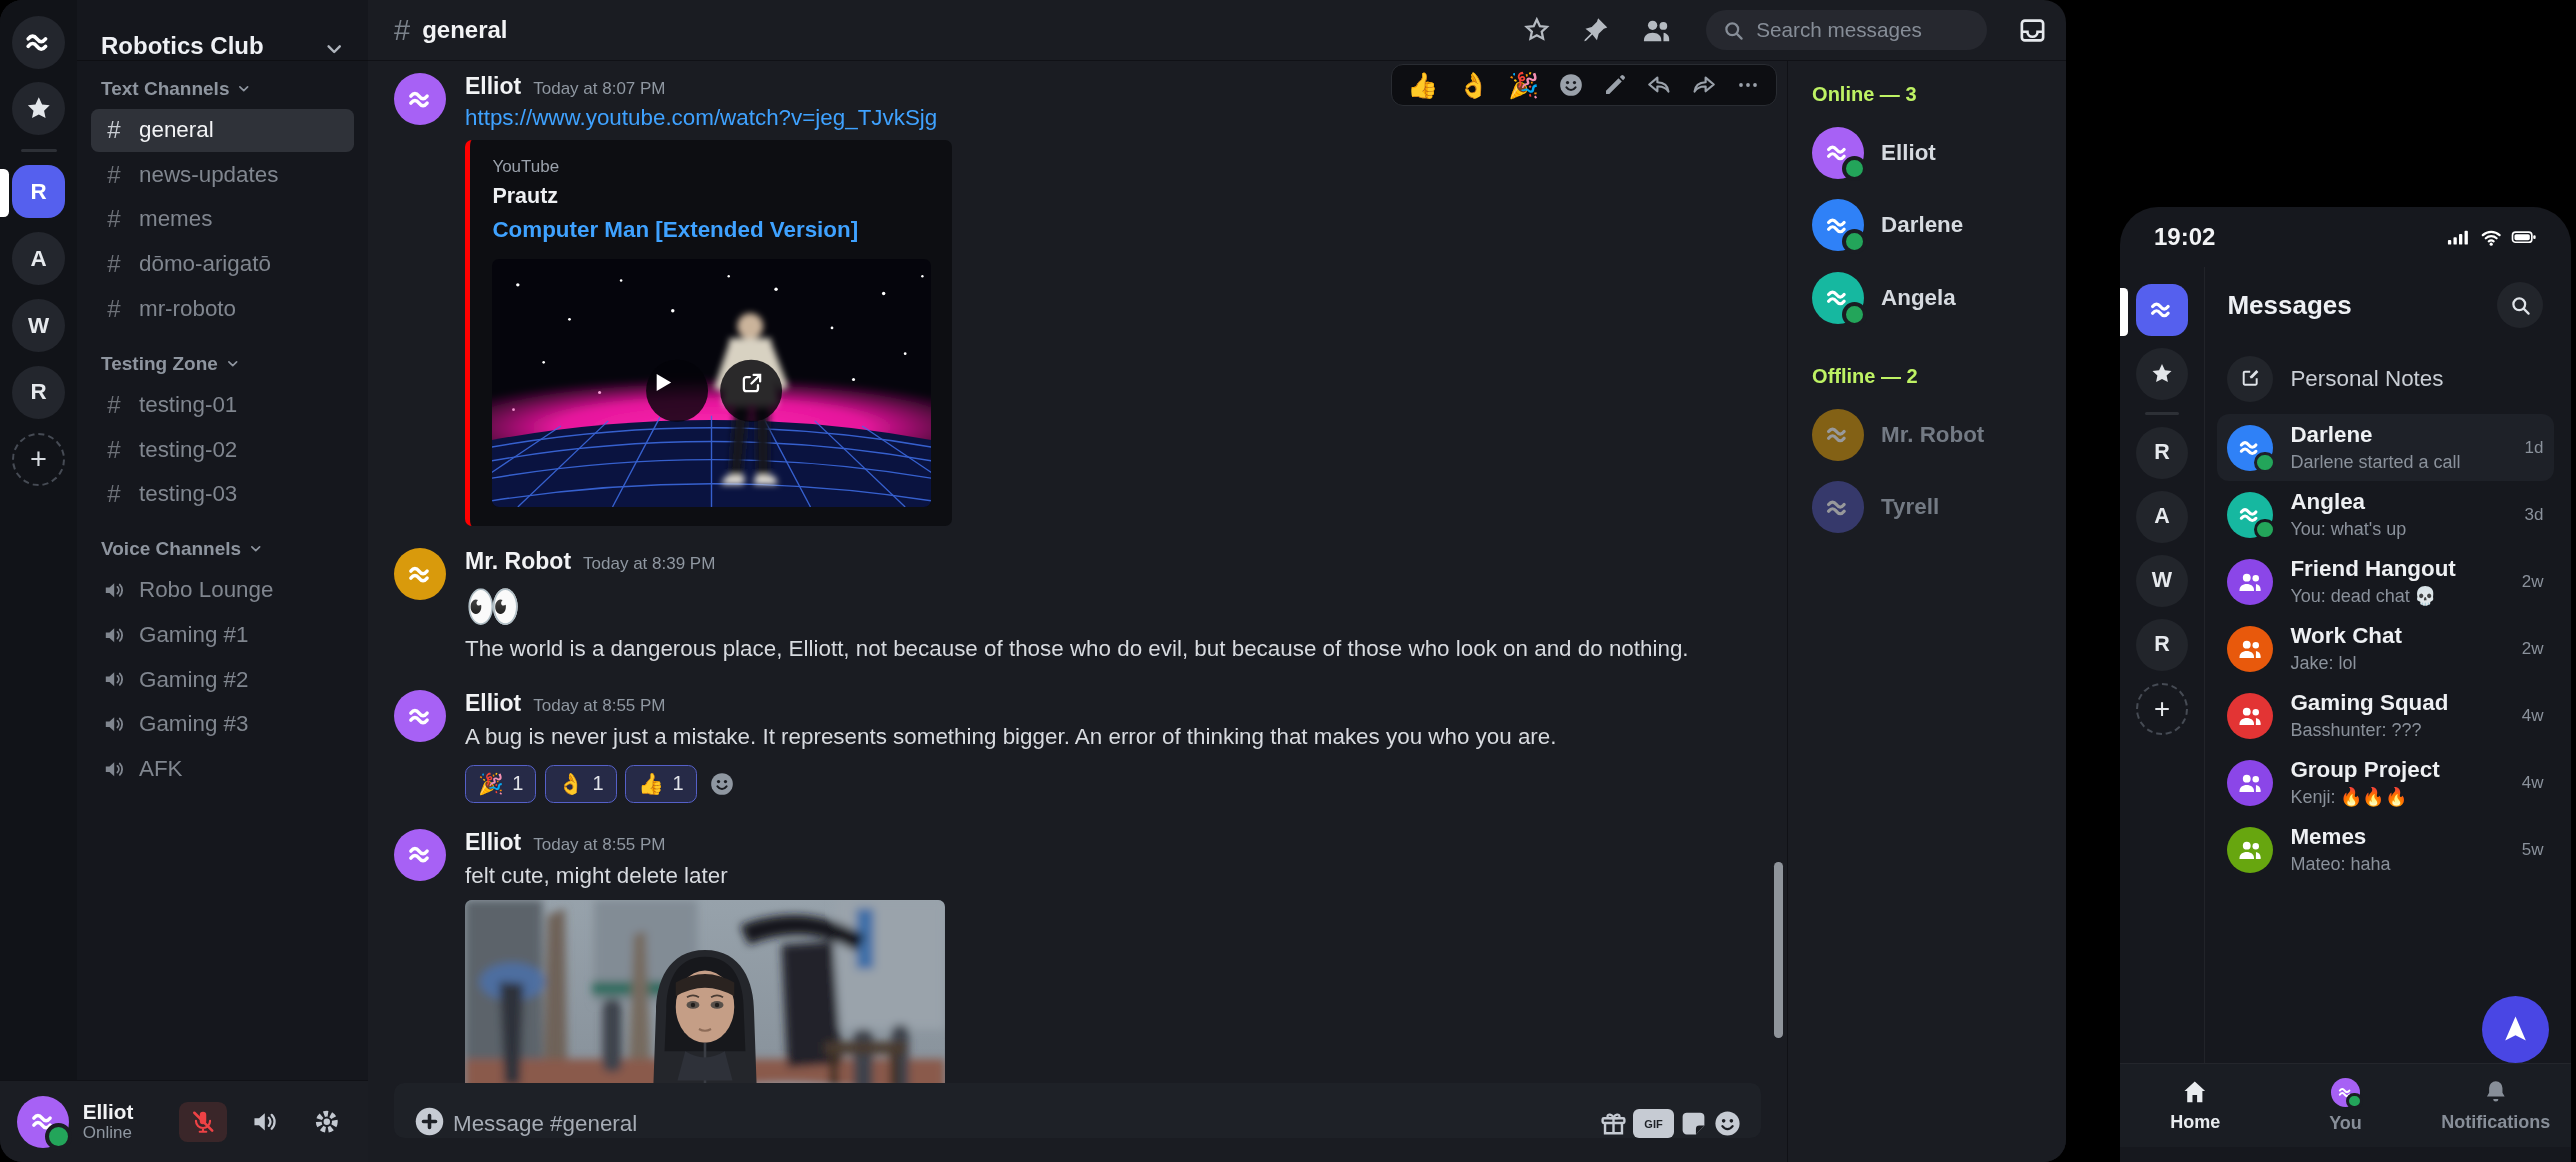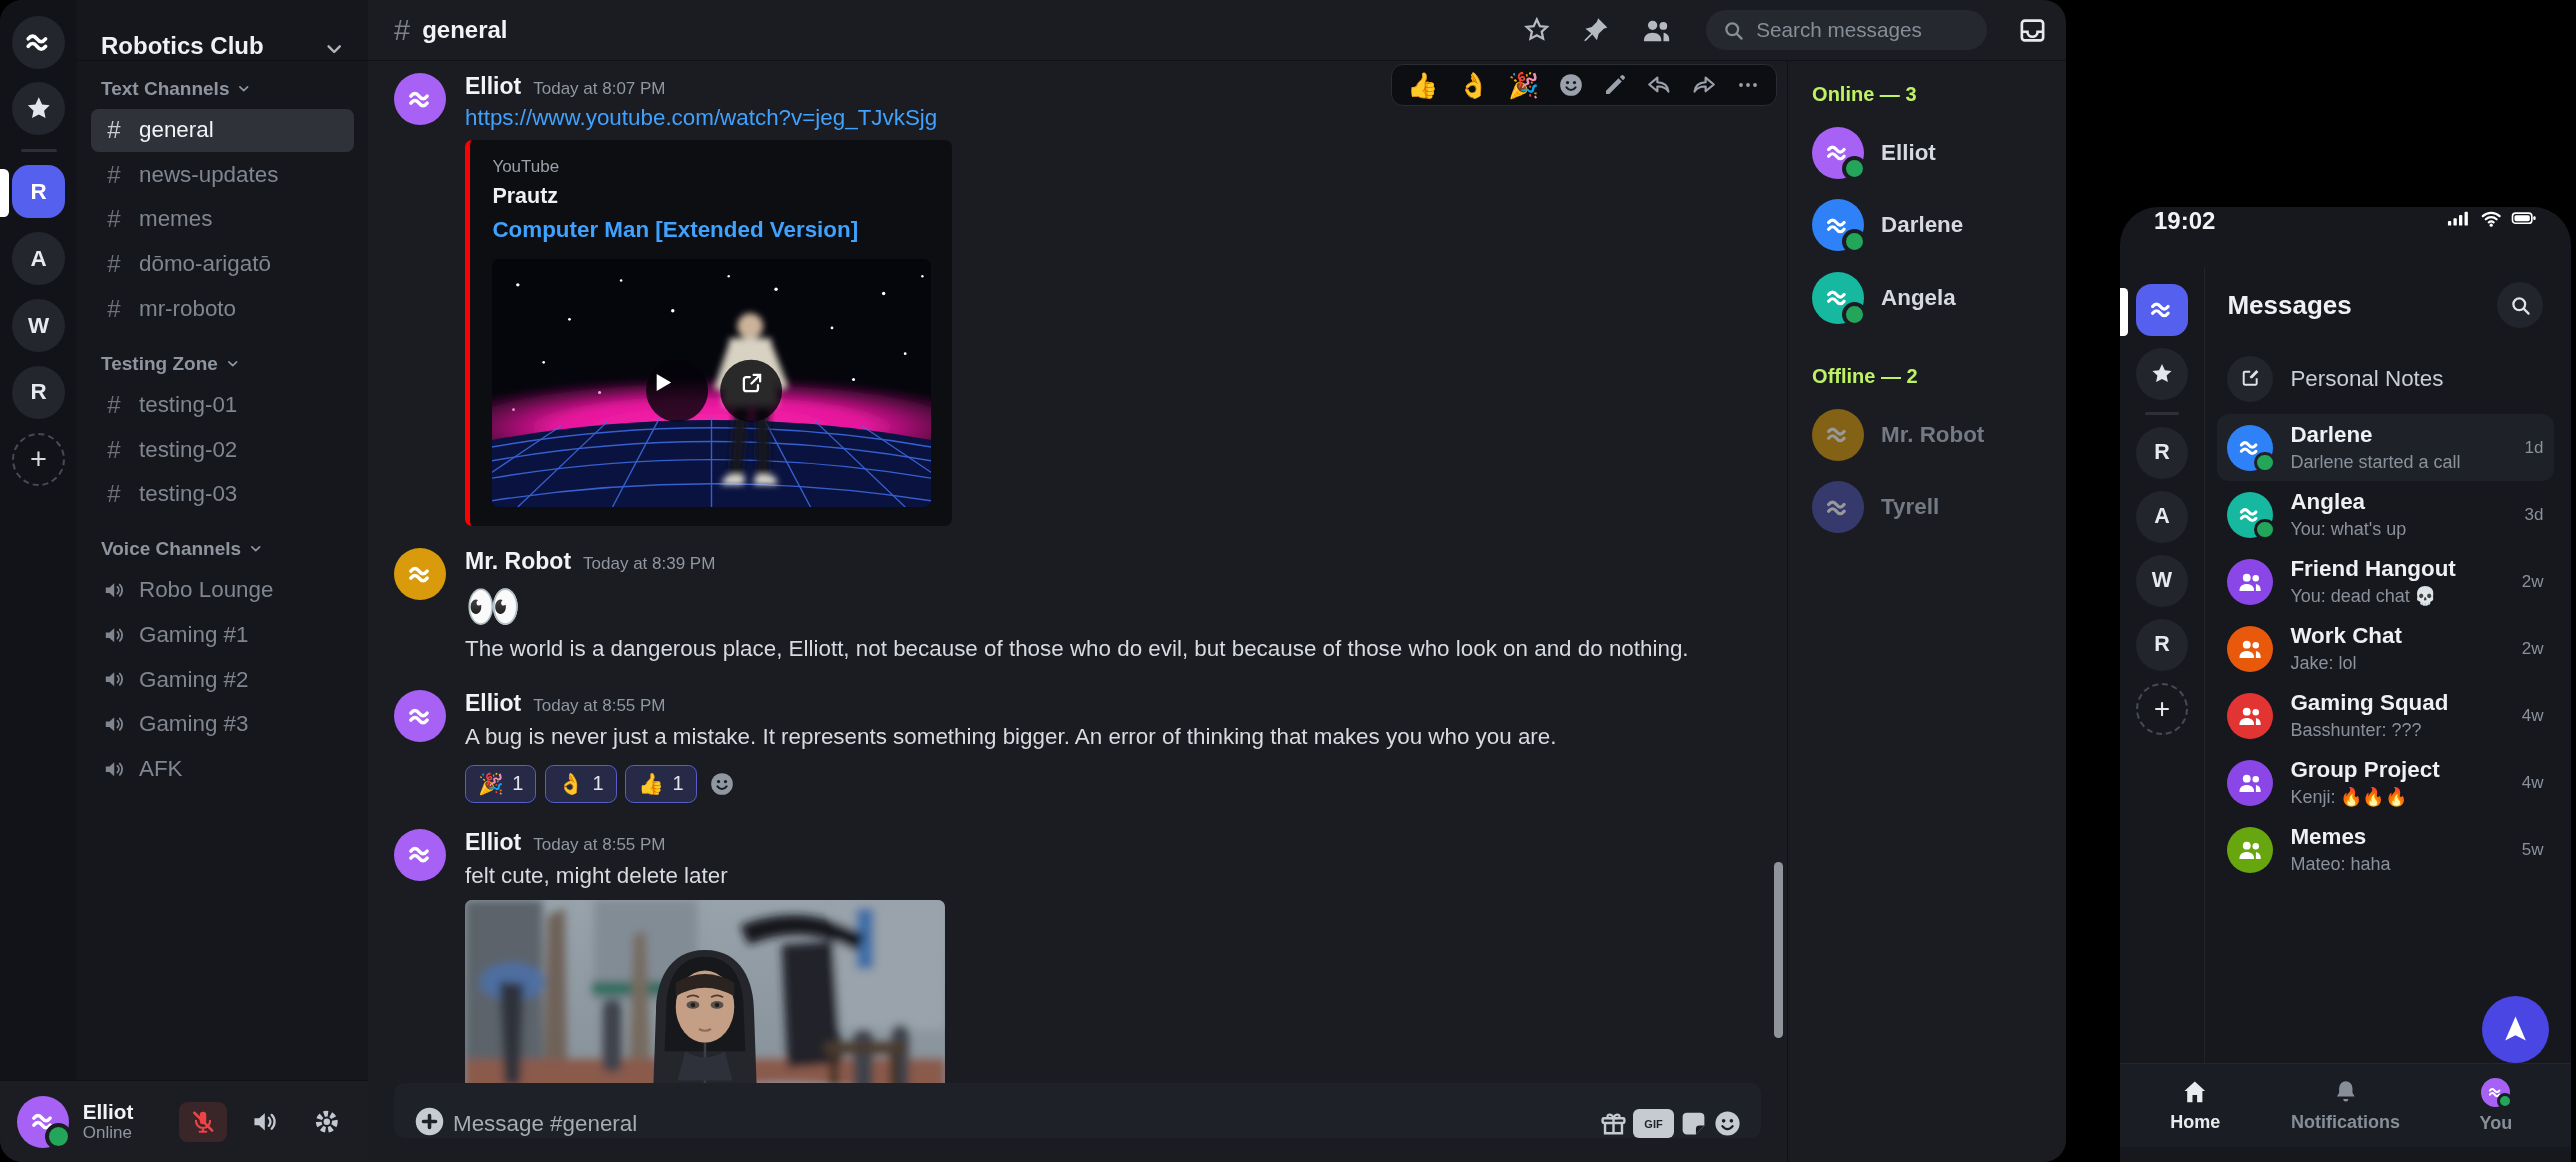--- a/index.html
+++ b/index.html
@@ -112,21 +112,21 @@
   .mem-h{font-size:20px;font-weight:bold;color:#bef264;margin:0 0 17px 3.4px;}
   .mem-h.off{margin-top:38px;}
   .mem{display:flex;align-items:center;gap:17px;margin-bottom:13.8px;padding:3.4px;border-radius:8.6px;cursor:pointer;}
   .mem-name{font-size:22.4px;font-weight:bold;color:#d6dae0;}
   .mem.offline .mem-name{color:#737a84;}
   .mem.offline .avatar{opacity:.55;}
 
   
   .phone{position:absolute;left:2120px;top:207px;width:451px;height:956px;background:#16181e;
          border-radius:38px 38px 0 0;overflow:hidden;}
-  .p-status{height:60px;display:flex;padding:0 34px;gap:8.6px;}
+  .p-status{height:60px;display:flex;align-items:center;padding:0 34px;gap:8.6px;}
   .p-time{font-size:24px;font-weight:bold;color:#f2f3f5;flex:1;}
   .p-row{position:absolute;left:0;right:0;top:60px;bottom:83px;display:flex;}
   .p-rail{width:84px;flex:none;border-right:1.7px solid #22242a;display:flex;flex-direction:column;
           align-items:center;padding-top:17px;gap:12px;position:relative;}
   .p-pill{position:absolute;left:0;top:20.7px;width:7.7px;height:48px;background:#fff;border-radius:0 4.3px 4.3px 0;}
   .p-srv{width:52px;height:52px;border-radius:50%;background:#22252b;display:flex;align-items:center;
          justify-content:center;font-size:21.5px;font-weight:bold;color:#e6e9ed;cursor:pointer;}
   .p-srv.logo{border-radius:15.5px;background:#5560ee;color:#fff;}
   .p-srv.add{background:transparent;border:2.6px dashed #464b54;font-weight:normal;font-size:27.6px;box-sizing:border-box;}
   .p-div{width:34px;height:2.6px;background:#2d3036;border-radius:1.7px;}
@@ -909,29 +909,29 @@
   </div>
 
   <div class="p-nav">
     <div class="nav-item active">
       <svg class="ic" width="27.6" height="27.6" viewBox="0 0 32 32">
           <use href="#i-home"></use>
         </svg>
       <span class="nav-label">Home</span>
     </div>
     <div class="nav-item">
-      <svg class="ic" width="27.6" height="27.6" viewBox="0 0 32 32">
-          <use href="#i-bell"></use>
-        </svg>
-      <span class="nav-label">Notifications</span>
-    </div>
-    <div class="nav-item">
       <span class="avatar nav-av" style="background: rgb(167, 97, 245);">
         <svg class="ic" width="17" height="17" style="color:#fff" viewBox="0 0 20 20">
             <use href="#i-wave"></use>
           </svg>
         <span class="dot" style="width:10.3px;height:10.3px"></span>
       </span>
       <span class="nav-label">You</span>
     </div>
+    <div class="nav-item">
+      <svg class="ic" width="27.6" height="27.6" viewBox="0 0 32 32">
+          <use href="#i-bell"></use>
+        </svg>
+      <span class="nav-label">Notifications</span>
+    </div>
   </div>
 </div>
 
 
 </body></html>

